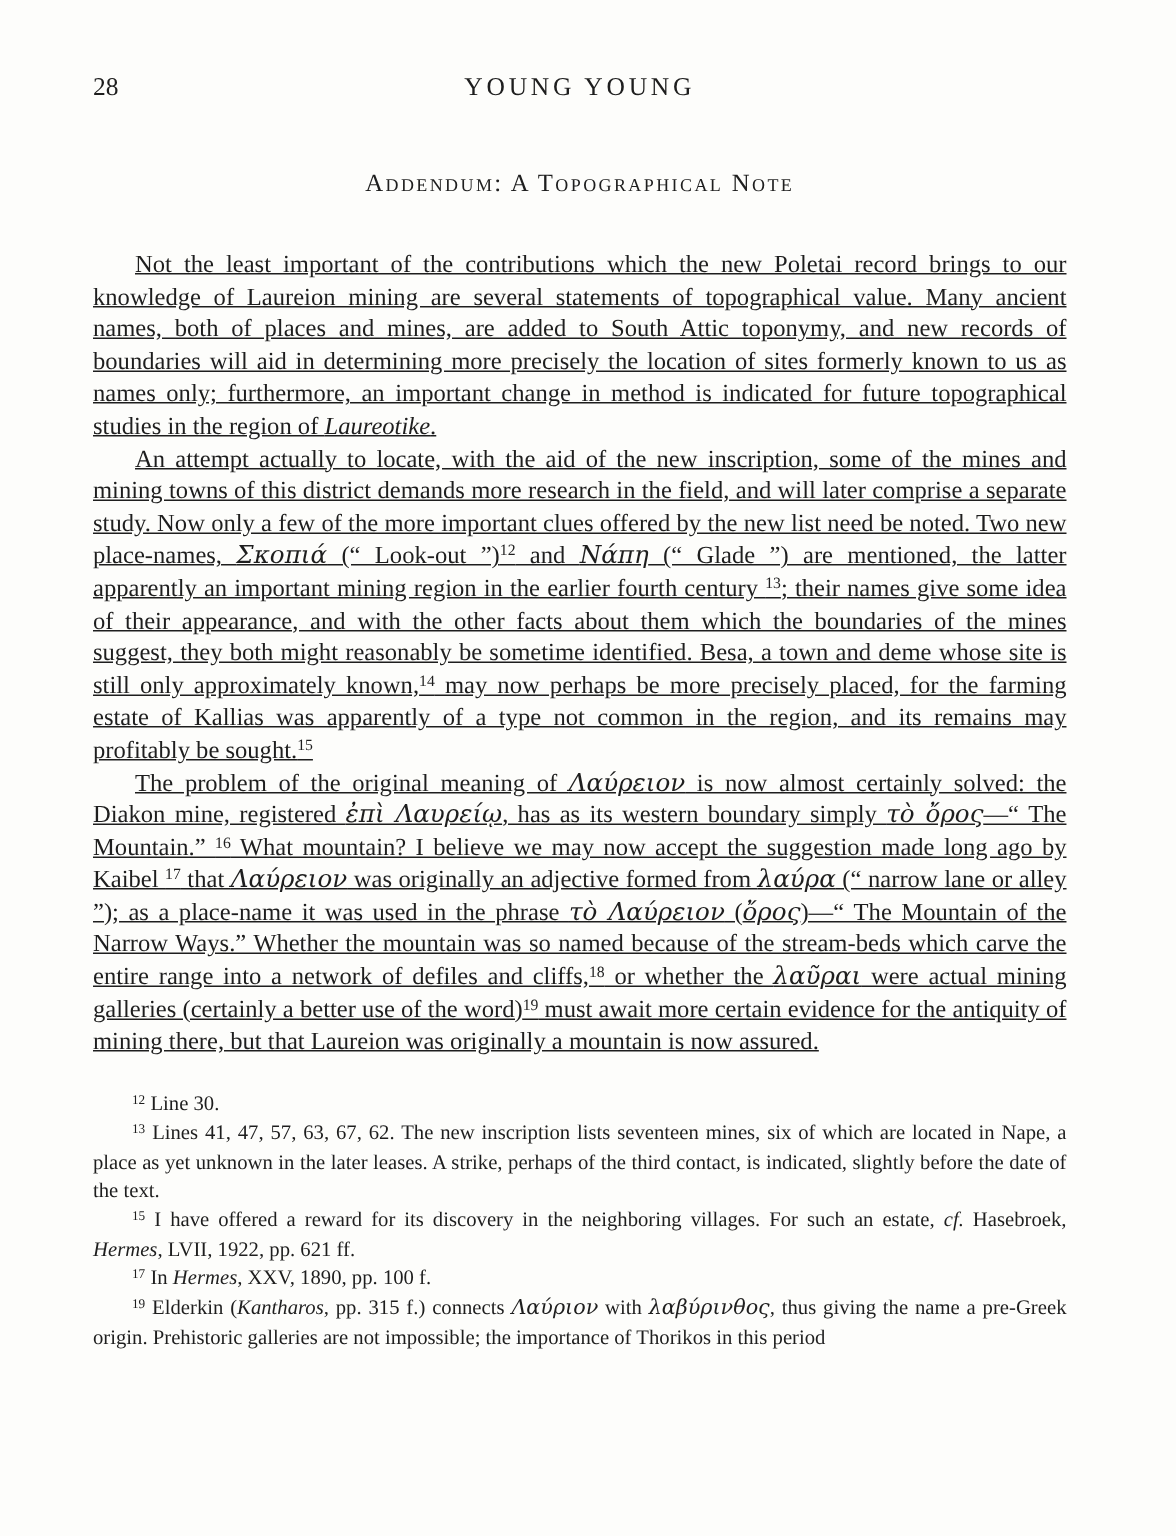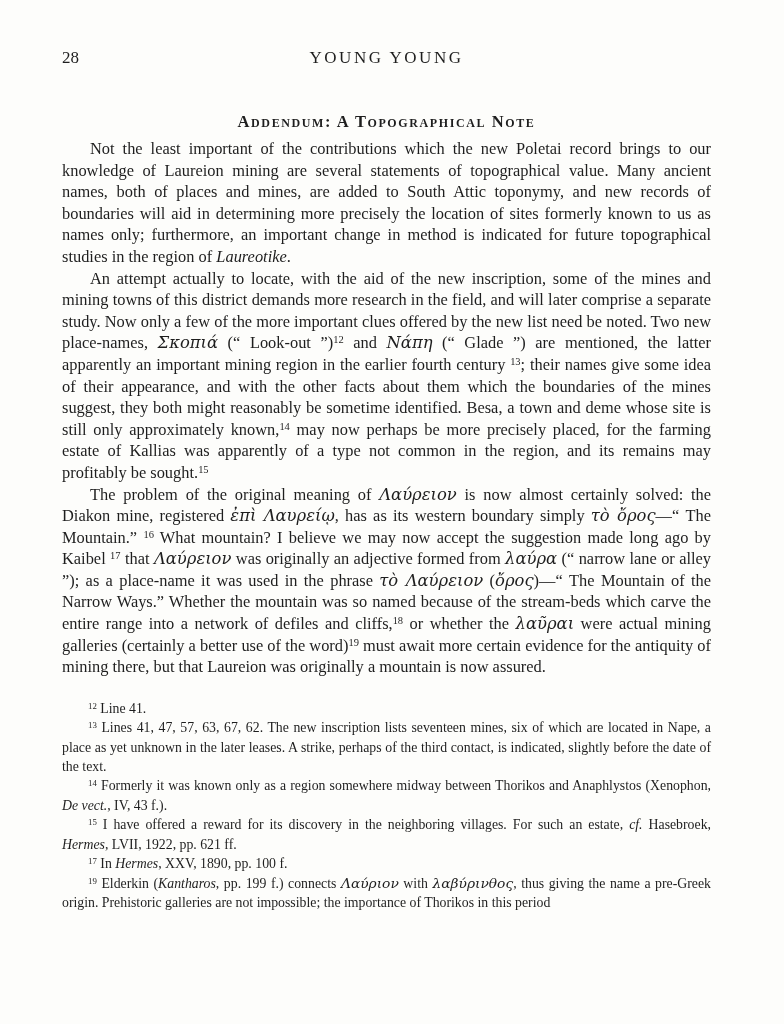--- a/index.html
+++ b/index.html
@@ -15,26 +15,26 @@
     padding: 48px 57px 0 62px;
     position: relative;
     background: #fdfdfb;
   }
   .pagehead { position: relative; height: 22px; font-size: 17px; }
   .pageno { position: absolute; left: 0; top: 0; }
   .runhead { position: absolute; left: 0; right: 0; top: 0; text-align: center; letter-spacing: 2.5px; }
   .title {
     margin: 42px 0 0 0;
     text-align: center;
-    font-weight: bold;
+    font-weight: normal;
     font-size: 16.5px;
     font-variant: small-caps;
     letter-spacing: 1.6px;
   }
-  .bodytext { margin-top: 6px; }
+  .bodytext { margin-top: 33px; text-decoration: underline; }
   .para {
     margin: 0;
     font-size: 16.4px;
     line-height: 21.6px;
     text-align: justify;
     text-indent: 28px;
   }
   .fns { margin-top: 21px; }
   .fn {
     margin: 0;
@@ -58,20 +58,19 @@
 
   <h2 class="title">Addendum: A Topographical Note</h2>
 
   <section class="bodytext">
       <p class="para"><span>Not the least important of the contributions which the new Poletai record brings to our knowledge of Laureion mining are several statements of topographical value. Many ancient names, both of places and mines, are added to South Attic toponymy, and new records of boundaries will aid in determining more precisely the location of sites formerly known to us as names only; furthermore, an important change in method is indicated for future topographical studies in the region of </span><span class="i">Laureotike</span><span>.</span></p>
       <p class="para"><span>An attempt actually to locate, with the aid of the new inscription, some of the mines and mining towns of this district demands more research in the field, and will later comprise a separate study. Now only a few of the more important clues offered by the new list need be noted. Two new place-names, </span><span class="gk">Σκοπιά</span><span> (“ Look-out ”)</span><span class="sup">12</span><span> and </span><span class="gk">Νάπη</span><span> (“ Glade ”) are mentioned, the latter apparently an important mining region in the earlier fourth century </span><span class="sup">13</span><span>; their names give some idea of their appearance, and with the other facts about them which the boundaries of the mines suggest, they both might reasonably be sometime identified. Besa, a town and deme whose site is still only approximately known,</span><span class="sup">14</span><span> may now perhaps be more precisely placed, for the farming estate of Kallias was apparently of a type not common in the region, and its remains may profitably be sought.</span><span class="sup">15</span></p>
       <p class="para"><span>The problem of the original meaning of </span><span class="gk">Λαύρειον</span><span> is now almost certainly solved: the Diakon mine, registered </span><span class="gk">ἐπὶ Λαυρείῳ</span><span>, has as its western boundary simply </span><span class="gk">τὸ ὄρος</span><span>—“ The Mountain.” </span><span class="sup">16</span><span> What mountain? I believe we may now accept the suggestion made long ago by Kaibel </span><span class="sup">17</span><span> that </span><span class="gk">Λαύρειον</span><span> was originally an adjective formed from </span><span class="gk">λαύρα</span><span> (“ narrow lane or alley ”); as a place-name it was used in the phrase </span><span class="gk">τὸ Λαύρειον</span><span> (</span><span class="gk">ὄρος</span><span>)—“ The Mountain of the Narrow Ways.” Whether the mountain was so named because of the stream-beds which carve the entire range into a network of defiles and cliffs,</span><span class="sup">18</span><span> or whether the </span><span class="gk">λαῦραι</span><span> were actual mining galleries (certainly a better use of the word)</span><span class="sup">19</span><span> must await more certain evidence for the antiquity of mining there, but that Laureion was originally a mountain is now assured.</span></p>
     </section>
 
   <section class="fns">
-      <p class="fn"><span class="sup">12</span> <span>Line 41.</span></p>
+      <p class="fn"><span class="sup">12</span> <span>Line 30.</span></p>
       <p class="fn"><span class="sup">13</span> <span>Lines 41, 47, 57, 63, 67, 62. The new inscription lists seventeen mines, six of which are located in Nape, a place as yet unknown in the later leases. A strike, perhaps of the third contact, is indicated, slightly before the date of the text.</span></p>
-      <p class="fn"><span class="sup">14</span> <span>Formerly it was known only as a region somewhere midway between Thorikos and Anaphlystos (Xenophon, </span><span class="i">De vect.</span><span>, IV, 43 f.).</span></p>
       <p class="fn"><span class="sup">15</span> <span>I have offered a reward for its discovery in the neighboring villages. For such an estate, </span><span class="i">cf.</span><span> Hasebroek, </span><span class="i">Hermes</span><span>, LVII, 1922, pp. 621 ff.</span></p>
       <p class="fn"><span class="sup">17</span> <span>In </span><span class="i">Hermes</span><span>, XXV, 1890, pp. 100 f.</span></p>
-      <p class="fn"><span class="sup">19</span> <span>Elderkin (</span><span class="i">Kantharos</span><span>, pp. 199 f.) connects </span><span class="gk">Λαύριον</span><span> with </span><span class="gk">λαβύρινθος</span><span>, thus giving the name a pre-Greek origin. Prehistoric galleries are not impossible; the importance of Thorikos in this period</span></p>
+      <p class="fn"><span class="sup">19</span> <span>Elderkin (</span><span class="i">Kantharos</span><span>, pp. 315 f.) connects </span><span class="gk">Λαύριον</span><span> with </span><span class="gk">λαβύρινθος</span><span>, thus giving the name a pre-Greek origin. Prehistoric galleries are not impossible; the importance of Thorikos in this period</span></p>
     </section>
 </div>
 
 </body></html>

